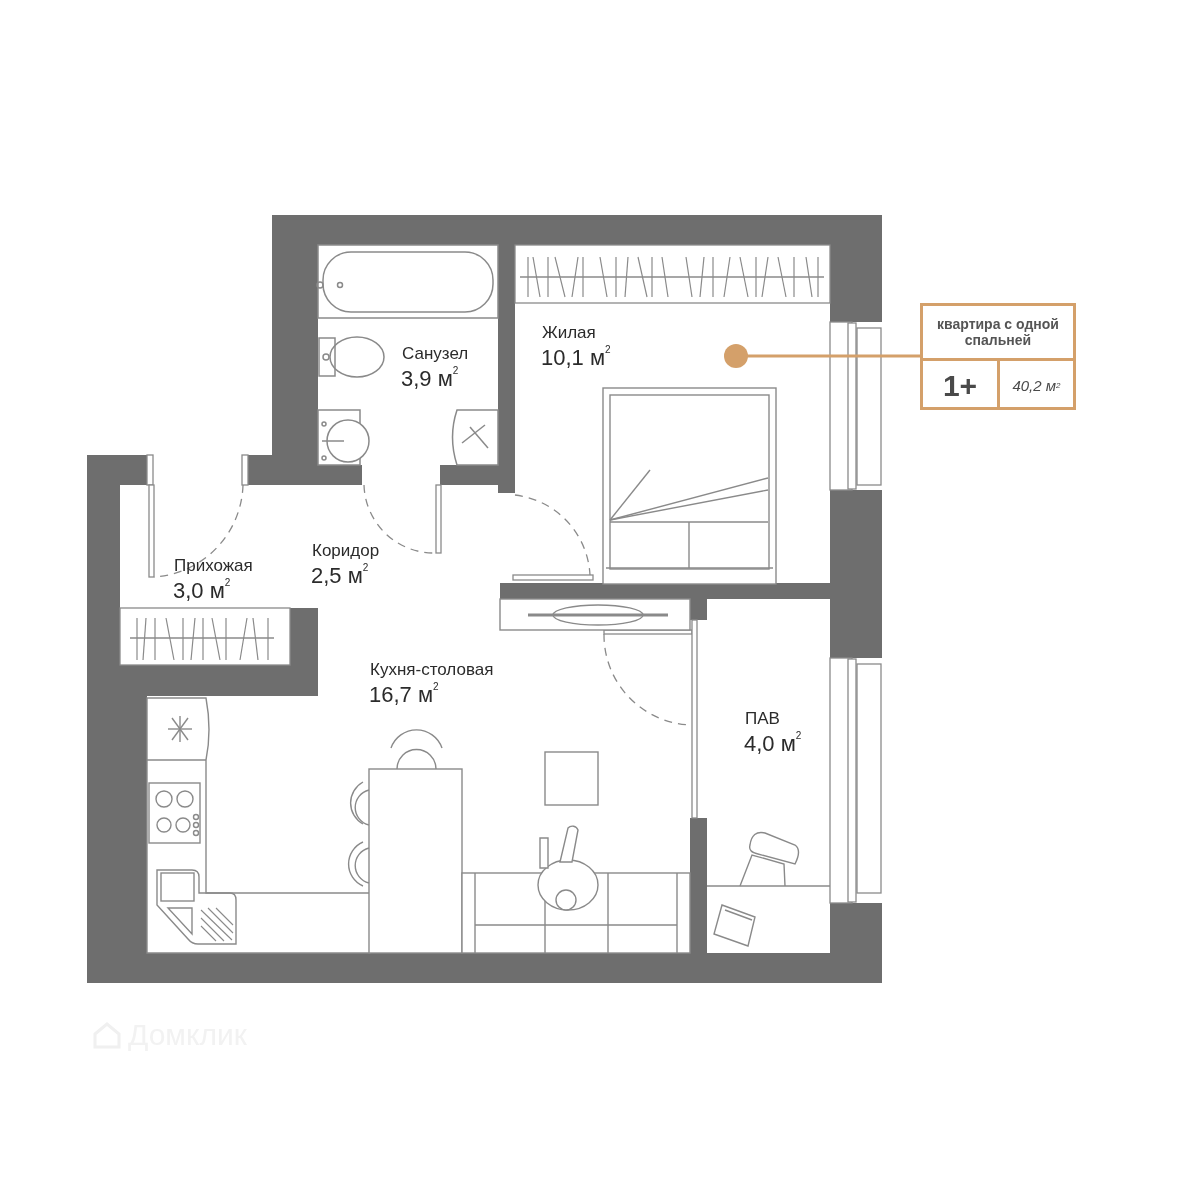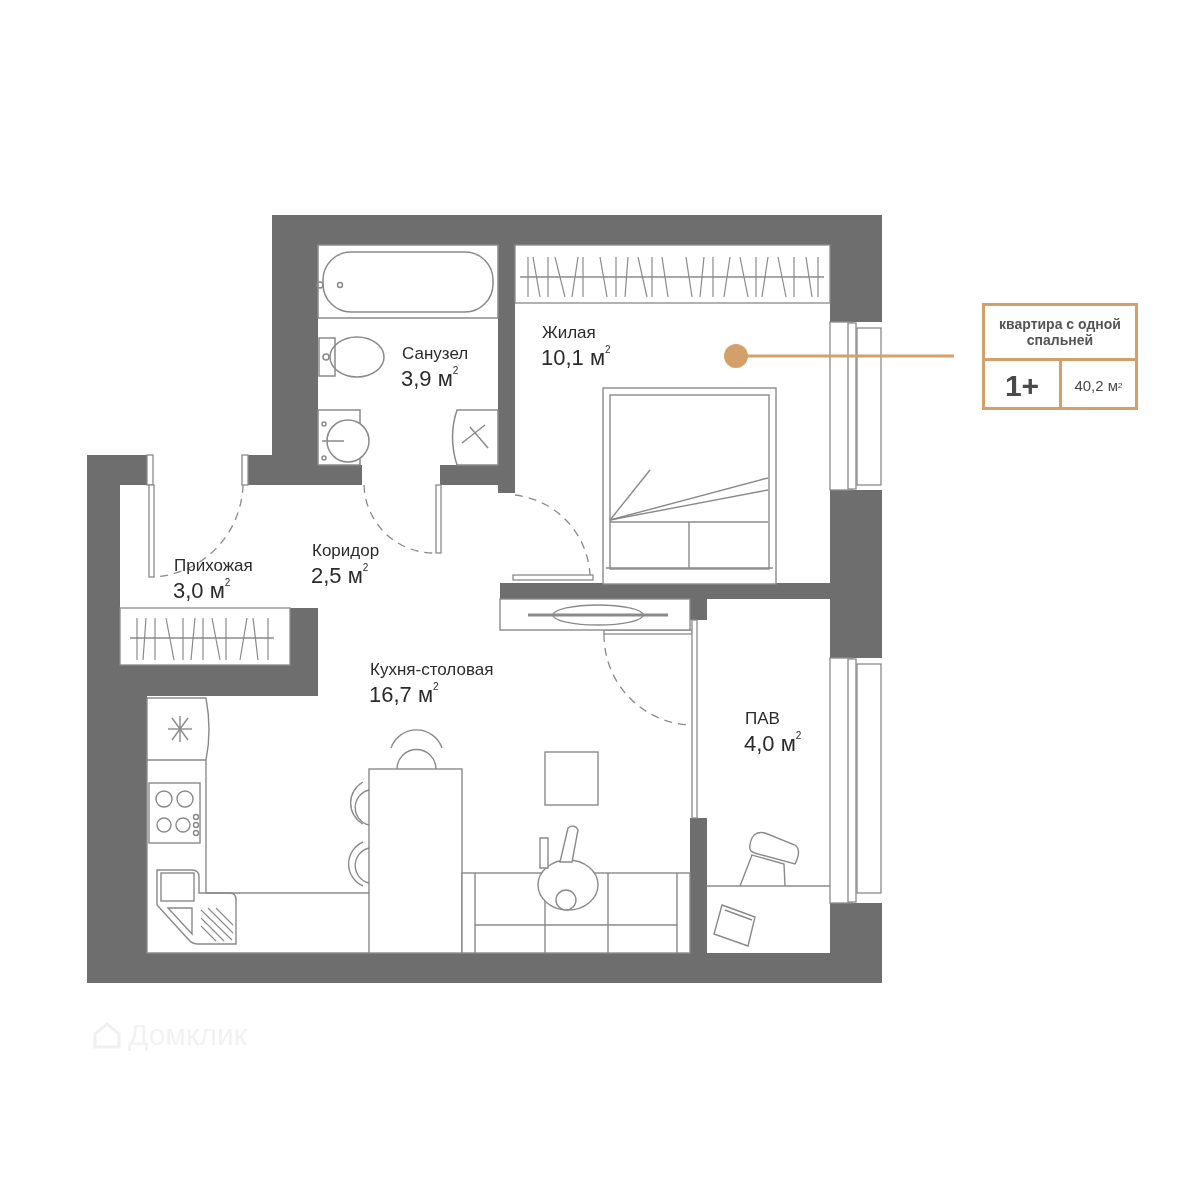--- a/index.html
+++ b/index.html
@@ -2,25 +2,25 @@
 <html><head>
 <meta charset="utf-8">
 <style>
   html,body{margin:0;padding:0;background:#ffffff;}
   body{width:1200px;height:1200px;position:relative;overflow:hidden;font-family:"Liberation Sans",sans-serif;}
   svg{position:absolute;left:0;top:0;}
   .lbl{font-family:"Liberation Sans",sans-serif;fill:#2b2b2b;}
   .name{font-size:17px;}
   .area{font-size:22px;}
   .sup{font-size:10px;}
-  .card{position:absolute;left:982px;top:303px;width:156px;height:107px;border:3px solid #d4a06a;box-sizing:border-box;background:#fff;}
+  .card{position:absolute;left:920px;top:303px;width:156px;height:107px;border:3px solid #d4a06a;box-sizing:border-box;background:#fff;}
   .card-top{height:52px;border-bottom:3px solid #d4a06a;display:flex;align-items:center;justify-content:center;text-align:center;font-size:14px;font-weight:bold;color:#555;line-height:16px;padding:0 4px;}
   .card-bottom{display:flex;height:49px;}
   .card-rooms{width:74px;border-right:3px solid #d4a06a;display:flex;align-items:center;justify-content:center;font-size:30px;font-weight:bold;color:#4a4a4a;}
-  .card-area{flex:1;display:flex;align-items:center;justify-content:center;font-size:15px;color:#4a4a4a;}
+  .card-area{flex:1;display:flex;align-items:center;justify-content:center;font-size:15px;color:#4a4a4a;font-style:italic;}
   .card-area sup{font-size:8px;}
   .wm{position:absolute;left:92px;top:1018px;font-size:30px;color:#f2f2f2;display:flex;align-items:center;gap:6px;}
 </style>
 </head>
 <body>
 
 <svg width="1200" height="1200" viewBox="0 0 1200 1200">
 
   <g fill="#6e6e6e">
 

